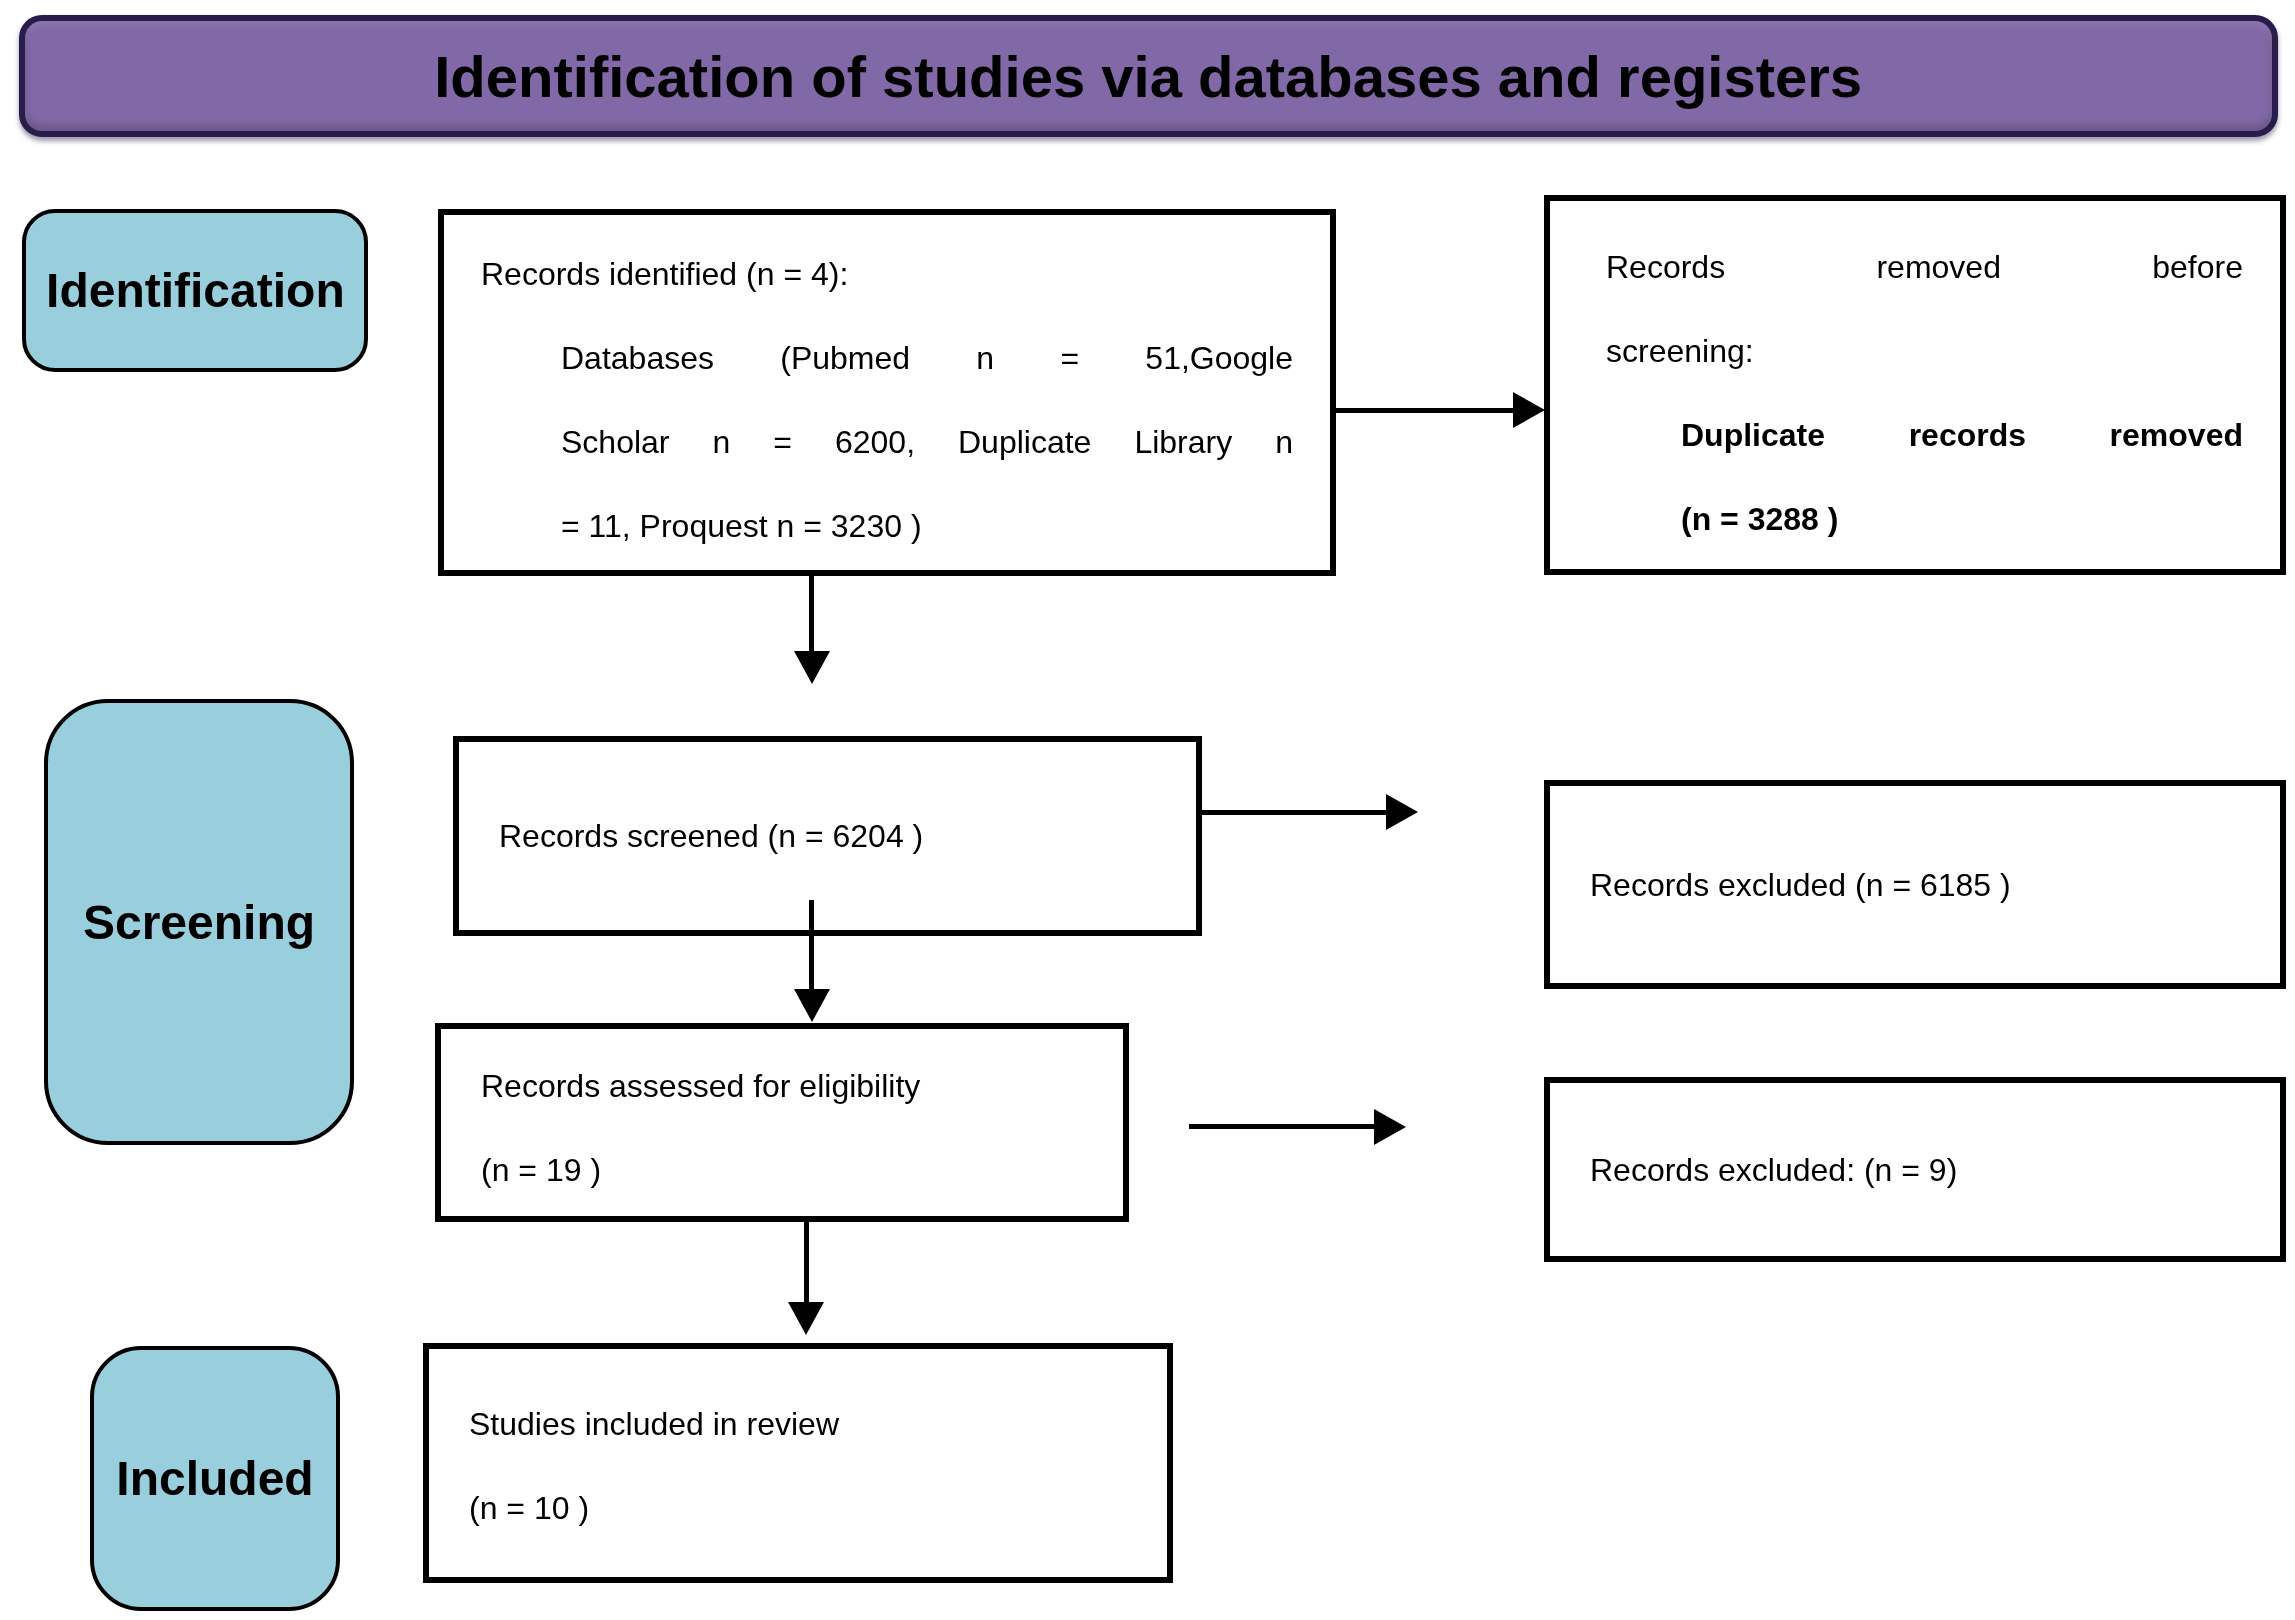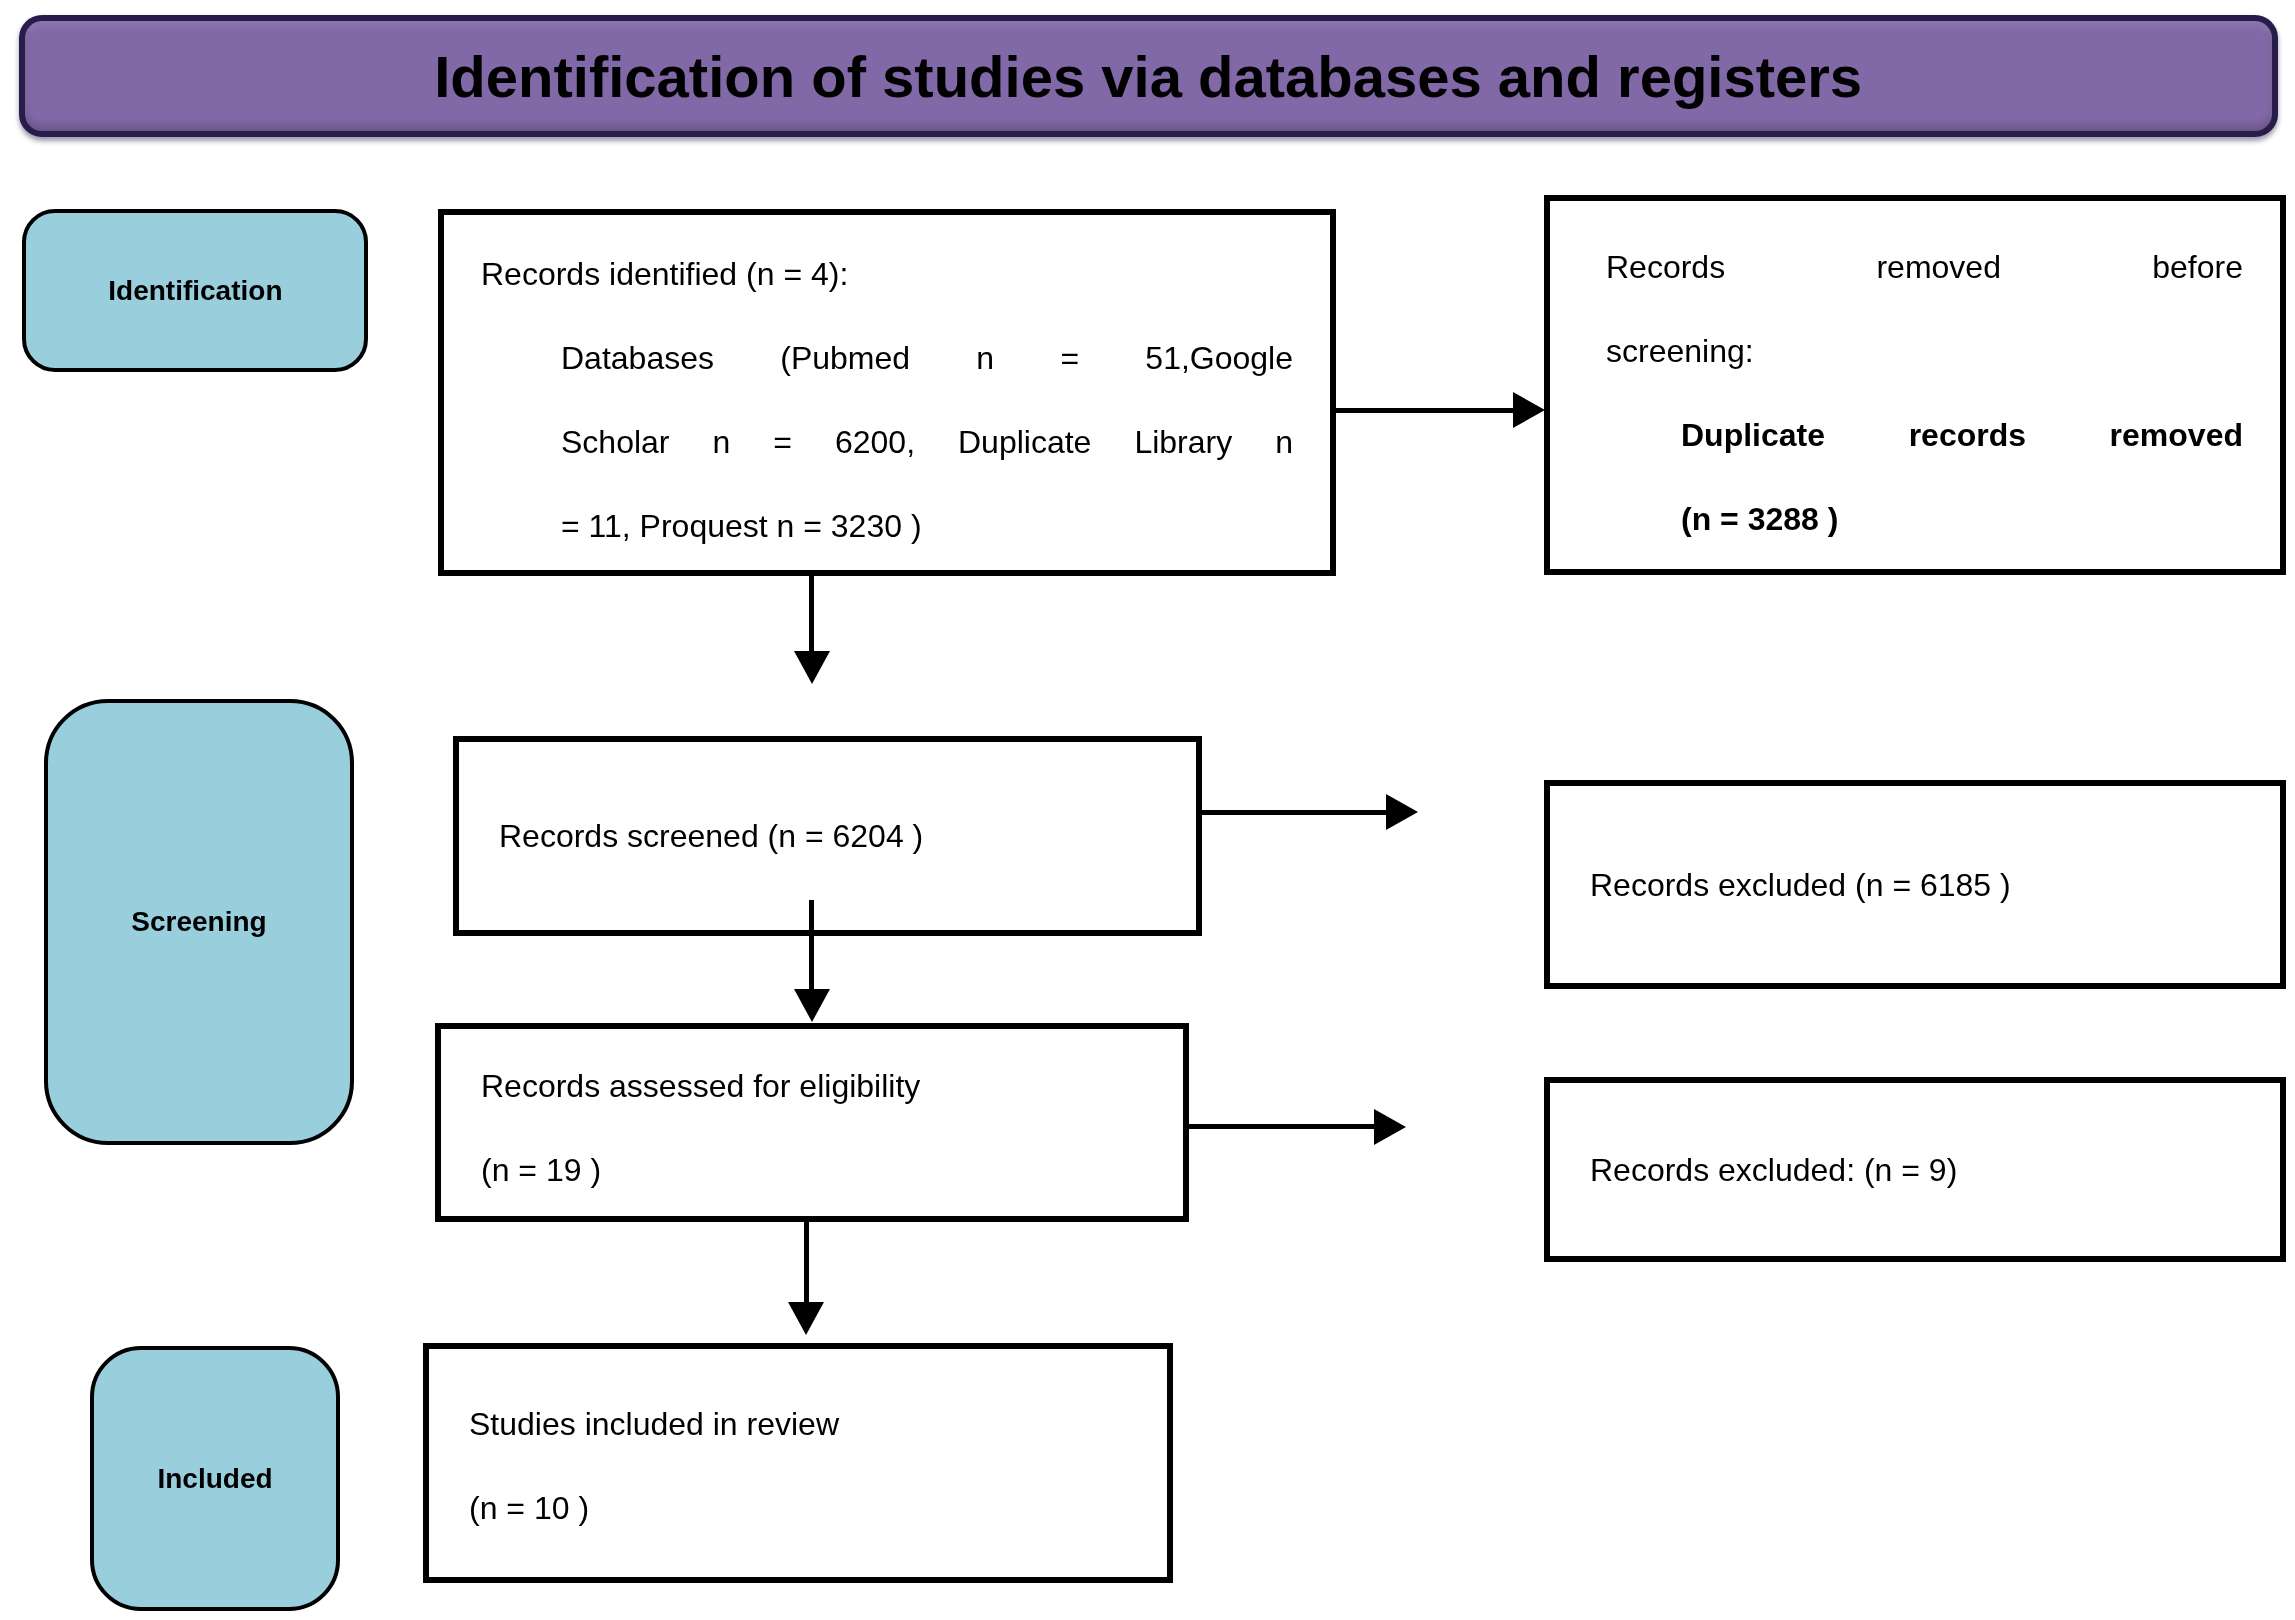--- a/index.html
+++ b/index.html
@@ -23,21 +23,21 @@
     font-size:58px;font-weight:700;
     box-shadow:0 3.2px 5.3px rgba(39,28,74,.45), inset 0 -5.3px 7.5px rgba(0,0,0,.18), inset 0 5.3px 7.5px rgba(255,255,255,.10);
   }
   
   .stage{
     position:absolute;
     box-sizing:border-box;
     background:var(--stage-fill,#99cfdd);
     border:4.8px solid var(--box-border,#000);
     display:flex;align-items:center;justify-content:center;
-    font-weight:700;font-size:28px;
+    font-weight:700;font-size:48px;
     text-align:center;
   }
   .stage.identification{left:22.4px;top:209px;width:346px;height:163px;border-radius:33px;}
   .stage.screening{left:44px;top:699px;width:310px;height:446px;border-radius:64px;}
   .stage.included{left:90px;top:1346px;width:250px;height:265px;border-radius:51px;}
   
   .wbox{
     position:absolute;
     box-sizing:border-box;
     background:#ffffff;
@@ -47,21 +47,21 @@
   .wbox .line{line-height:84px;}
   .jfull{text-align:justify;text-align-last:justify;}
   .ind{padding-left:80px;}
   .ind-sm{padding-left:75px;font-weight:bold;}
   .vcenter{display:flex;flex-direction:column;justify-content:center;margin-top:36px;}
 
   .box-identified{left:438px;top:209px;width:898px;height:367px;padding:17px 37px 0 37px;}
   .box-removed{left:1544px;top:195px;width:742px;height:380px;padding:24px 37px 0 56px;}
   .box-screened{left:453px;top:700px;width:749px;height:200px;padding-left:40px;padding-right:32px;}
   .box-excluded1{left:1544px;top:744px;width:742px;height:209px;padding-left:40px;padding-right:24px;}
-  .box-assessed{left:435px;top:1023px;width:754px;height:199px;padding:15px 32px 0 40px;}
+  .box-assessed{left:435px;top:1023px;width:694px;height:199px;padding:15px 32px 0 40px;}
   .box-excluded2{left:1544px;top:1041px;width:742px;height:185px;padding-left:40px;padding-right:32px;}
   .box-studies{left:423px;top:1343px;width:750px;height:240px;padding:33px 32px 0 40px;}
   
   .aline{position:absolute;background:var(--arrow-color,#000);}
   .ah-right{
     position:absolute;width:0;height:0;
     border-top:18px solid transparent;
     border-bottom:18px solid transparent;
     border-left:32px solid var(--arrow-color,#000);
   }

